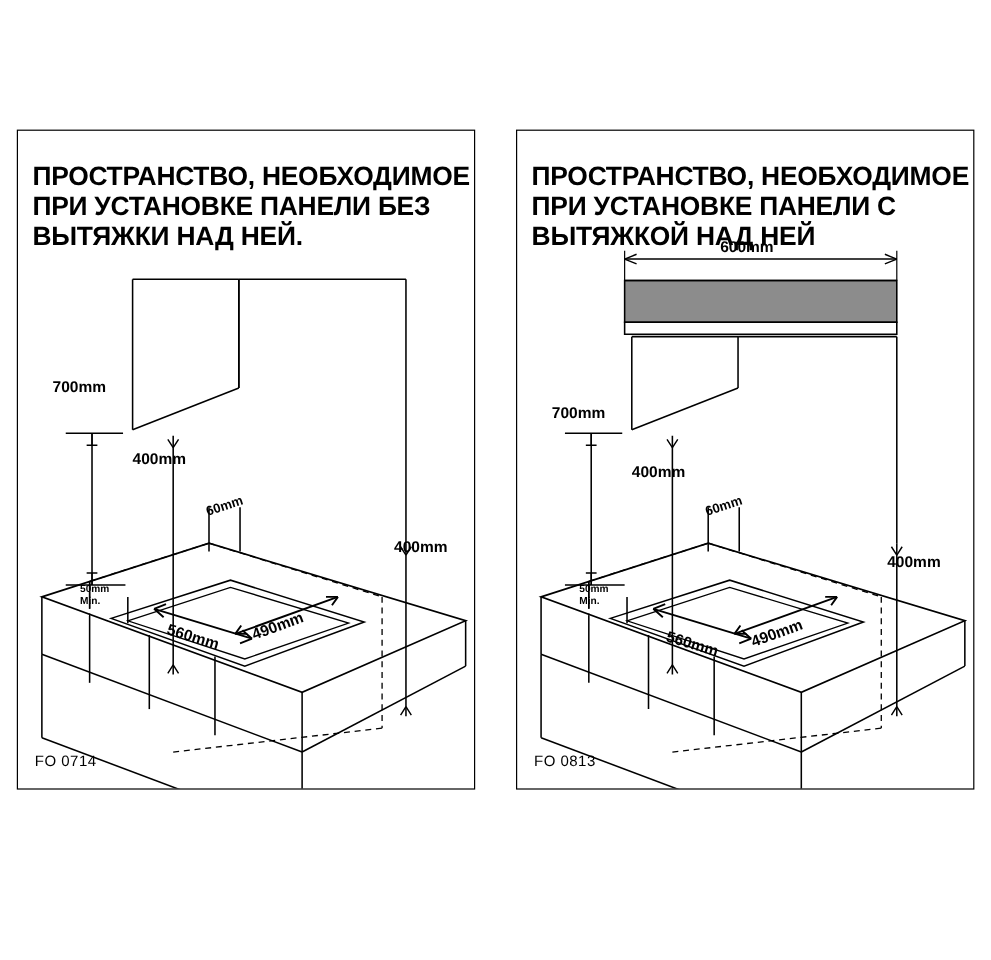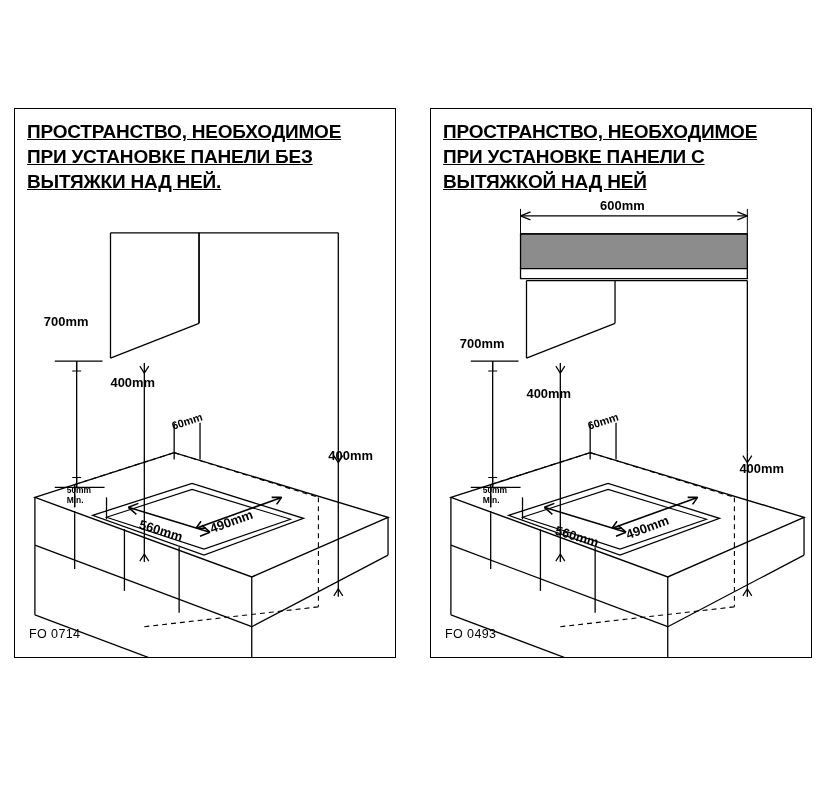--- a/index.html
+++ b/index.html
@@ -29,28 +29,27 @@
     height: 550px;
     border: 1.5px solid #000;
     box-sizing: border-box;
     background: #fff;
   }
   .panel-left  { left: 14px; }
   .panel-right { left: 430px; }
   .panel-title {
     position: absolute;
     left: 12px;
-    top: 10px;
+    top: 25px;
     width: 366px;
-    font-size: 19px;
+    font-size: 22px;
     font-weight: bold;
     line-height: 25px;
     letter-spacing: -0.2px;
     white-space: pre-line;
-    text-decoration: underline;
   }
   .panel-code {
     position: absolute;
     left: 14px;
     bottom: 16px;
     font-size: 12.5px;
     letter-spacing: 0.4px;
   }
   .svg-area {
     position: absolute;
@@ -153,21 +152,21 @@
       <text class="dim-label-xs" x="52" y="396">Min.</text>
       <text class="dim-label" x="124" y="421" transform="rotate(17 124 421)">560mm</text>
       <text class="dim-label" x="198" y="426" transform="rotate(-20 198 426)">490mm</text>
     </svg>
   </div>
 
   <div class="panel panel-right">
     <div class="panel-title">ПРОСТРАНСТВО, НЕОБХОДИМОЕ
 ПРИ УСТАНОВКЕ ПАНЕЛИ С
 ВЫТЯЖКОЙ НАД НЕЙ</div>
-    <div class="panel-code">FO 0493</div>
+    <div class="panel-code">FO 0813</div>
 
     <svg class="svg-area" viewBox="0 0 382 550">
       <g stroke="#000" fill="none" stroke-width="1.3">
 
         <path d="M90 125 L318 125 L318 160 L90 160 Z" fill="#8c8c8c"></path>
         <path d="M90 125 L318 125"></path>
         <path d="M90 160 L318 160 L318 170 L90 170 Z" fill="#ffffff"></path>
 
         <path d="M90 107 L318 107" stroke-width="1.2"></path>
         <path d="M90 107 L100 103 M90 107 L100 111" stroke-width="1.2"></path>

